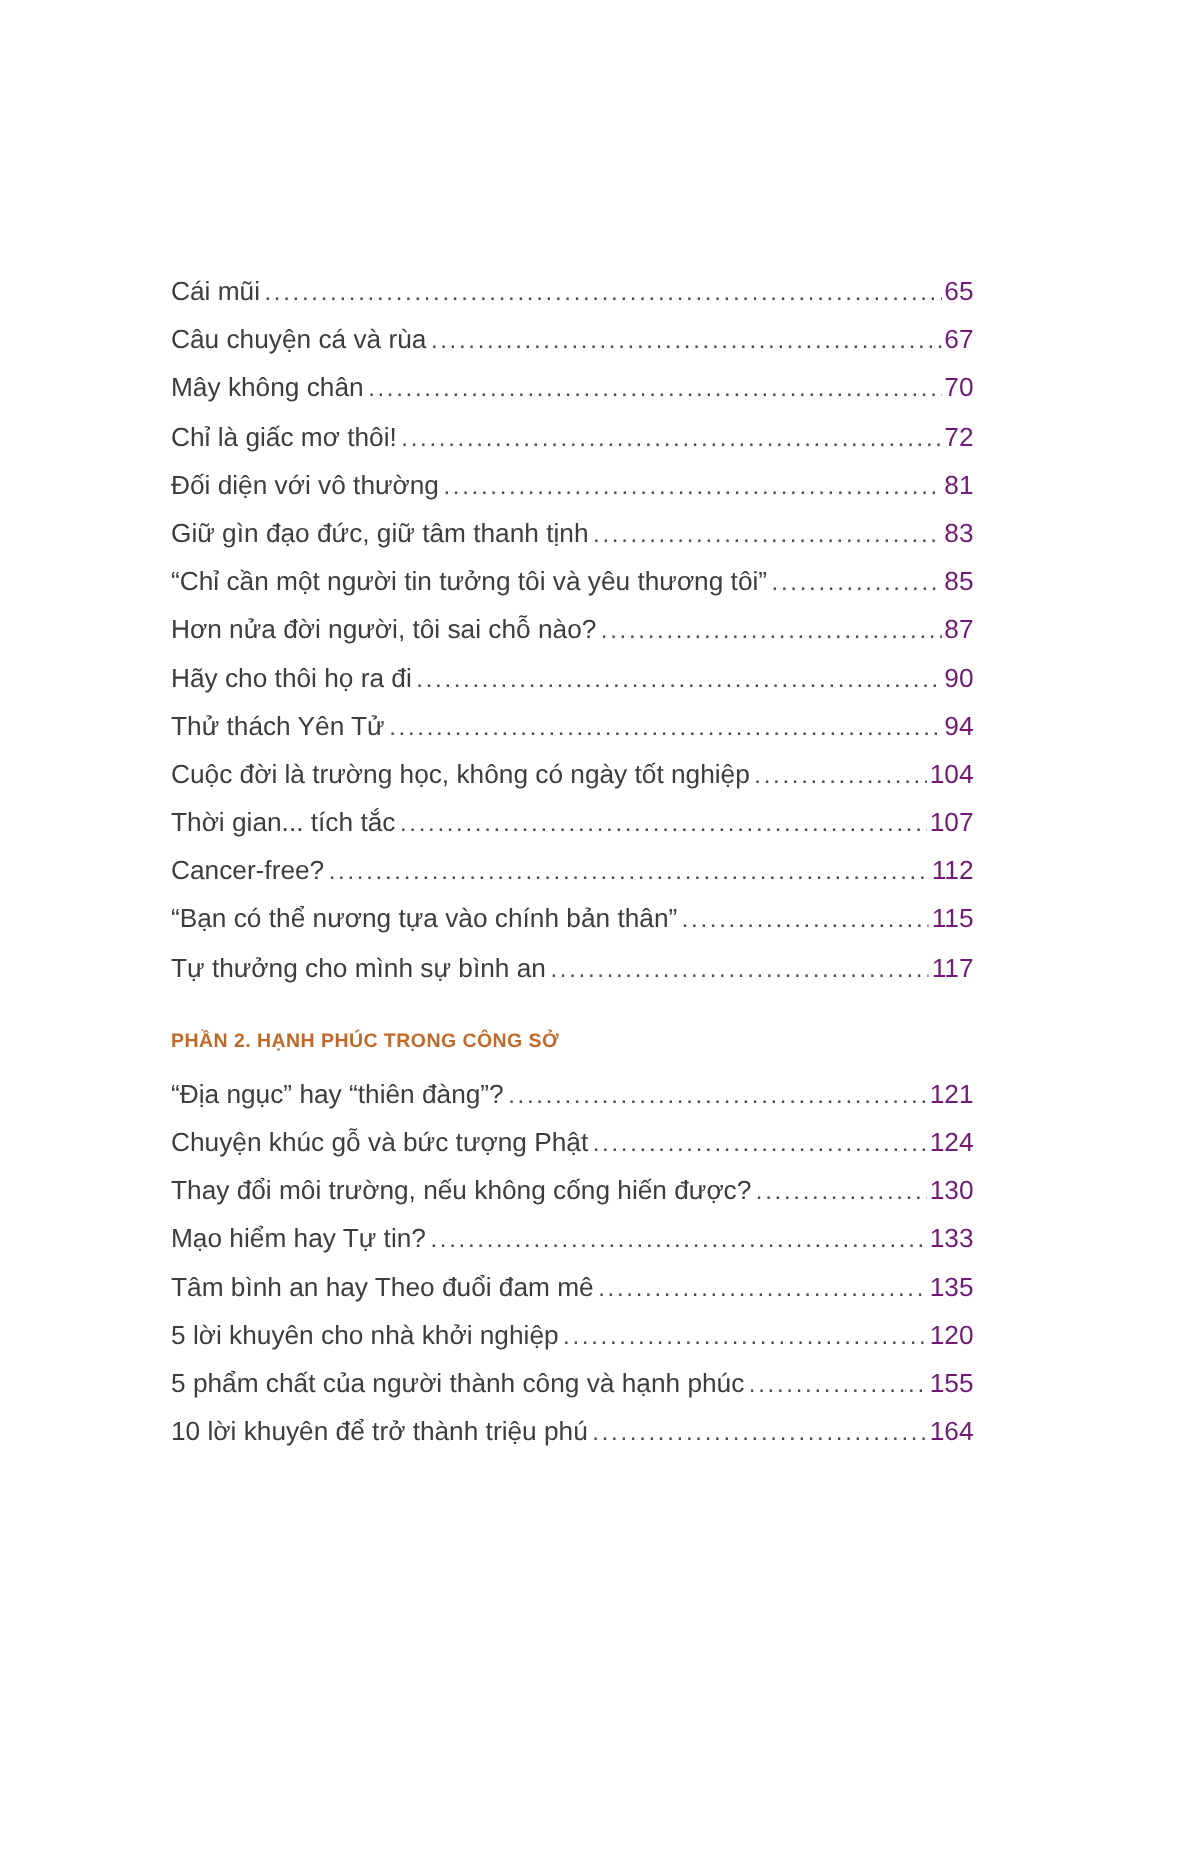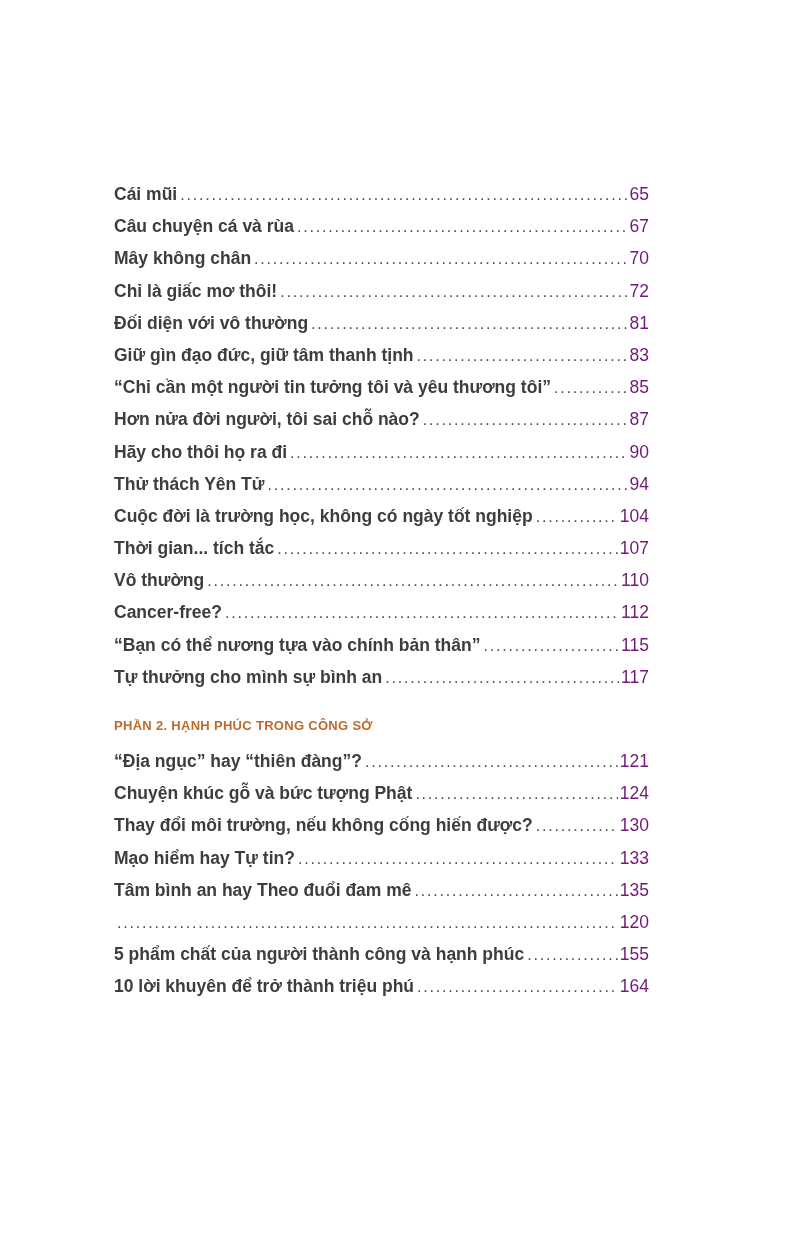--- a/index.html
+++ b/index.html
@@ -19,21 +19,20 @@
   .toc-row {
     display: flex;
     align-items: baseline;
     height: 32.2px;
     font-size: 17.5px;
     color: #3d3d3d;
   }
   .toc-title {
     white-space: nowrap;
     flex: 0 0 auto;
-    font-weight: bold;
   }
   .toc-leader {
     flex: 1 1 auto;
     overflow: hidden;
     white-space: nowrap;
     margin: 0 2px 0 3px;
     color: #4c4c4c;
     min-width: 10px;
   }
   .toc-leader::after {
@@ -126,25 +125,20 @@
     <span class="toc-leader"></span>
     <span class="toc-page">104</span>
   </div>
 
   <div class="toc-row">
     <span class="toc-title">Thời gian... tích tắc</span>
     <span class="toc-leader"></span>
     <span class="toc-page">107</span>
   </div>
 
-  <div class="toc-row">
-    <span class="toc-title">Vô thường</span>
-    <span class="toc-leader"></span>
-    <span class="toc-page">110</span>
-  </div>
 
   <div class="toc-row">
     <span class="toc-title">Cancer-free?</span>
     <span class="toc-leader"></span>
     <span class="toc-page">112</span>
   </div>
 
   <div class="toc-row">
     <span class="toc-title">“Bạn có thể nương tựa vào chính bản thân”</span>
     <span class="toc-leader"></span>
@@ -186,20 +180,21 @@
     <span class="toc-page">133</span>
   </div>
 
   <div class="toc-row">
     <span class="toc-title">Tâm bình an hay Theo đuổi đam mê</span>
     <span class="toc-leader"></span>
     <span class="toc-page">135</span>
   </div>
 
   <div class="toc-row">
+    <span class="toc-title">5 lời khuyên cho nhà khởi nghiệp</span>
     <span class="toc-leader"></span>
     <span class="toc-page">120</span>
   </div>
 
 
   <div class="toc-row">
     <span class="toc-title">5 phẩm chất của người thành công và hạnh phúc</span>
     <span class="toc-leader"></span>
     <span class="toc-page">155</span>
   </div>

